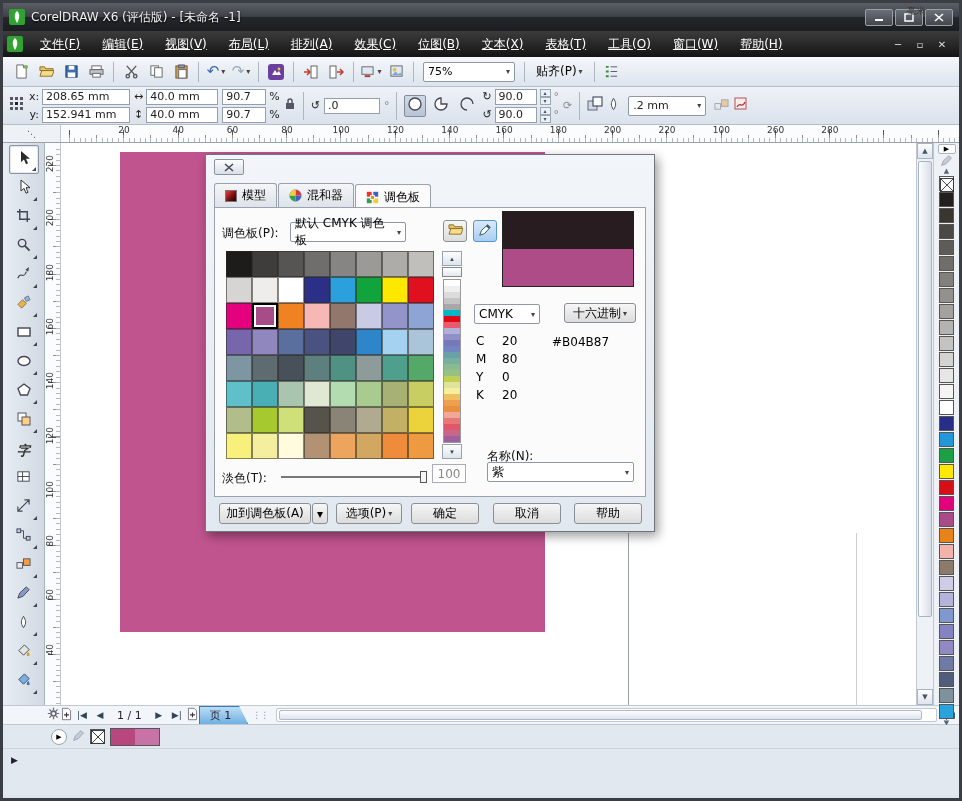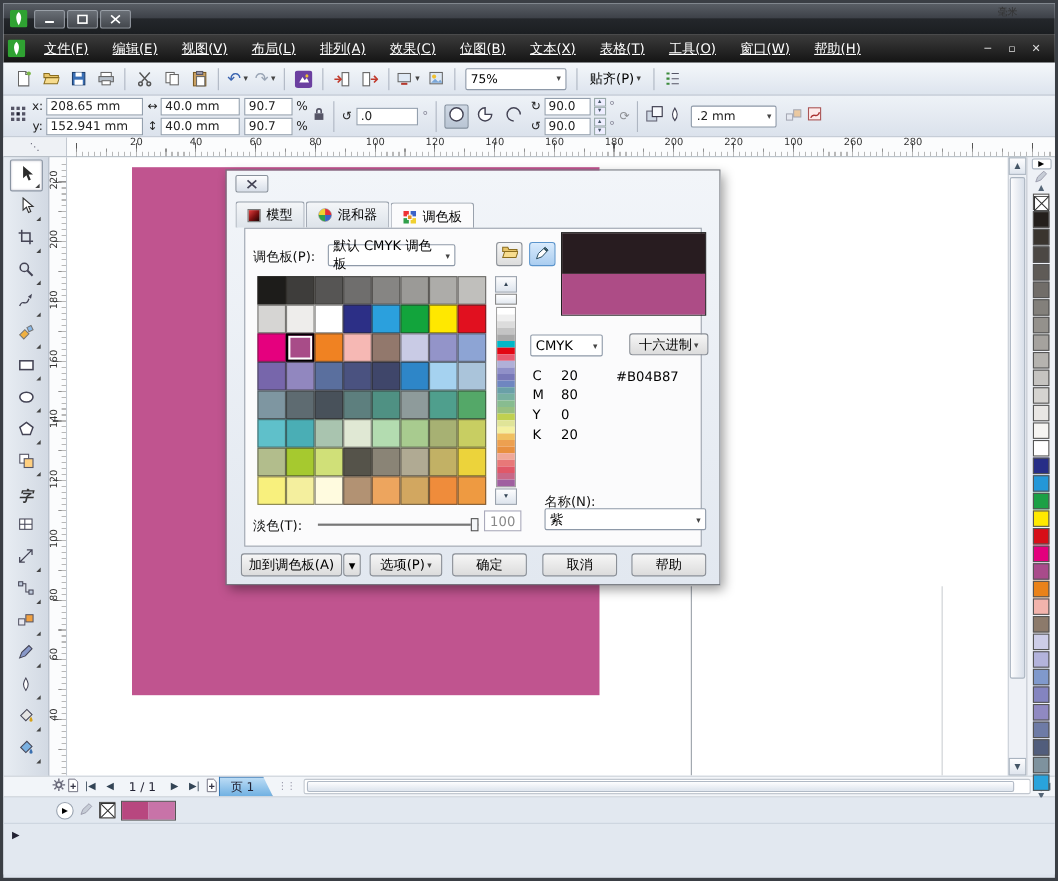--- a/index.html
+++ b/index.html
@@ -95,21 +95,21 @@
   .parr{font-size:9px;}
   
   .dialog{position:absolute;left:262px;top:154px;width:450px;height:378px;background:linear-gradient(#f2f5f9,#e2e8f0);border:1px solid #70757c;box-shadow:3px 4px 10px rgba(0,0,0,.4);z-index:10;font-size:12px;}
   .dlg-title{height:24px;display:flex;align-items:center;padding:0 8px;color:#1a1a1a;}
   .dlg-title span{flex:1;}
   .dlg-close{width:30px;height:16px;border:1px solid #8a929c;border-radius:2px;background:linear-gradient(#fdfdfe,#d8dfe9);display:flex;align-items:center;justify-content:center;padding:0;}
   .dlg-tabs{display:flex;padding:4px 8px 0;gap:1px;height:28px;}
   .dtab{display:inline-flex;align-items:center;gap:5px;padding:3px 10px;border:1px solid #9aa2ad;border-bottom:none;border-radius:3px 3px 0 0;background:linear-gradient(#f4f6f8,#dde3ea);}
   .dtab.active{background:#fbfbfc;position:relative;top:1px;padding-top:4px;}
   .tabic{display:inline-flex;}
-  .dlg-page{position:relative;margin:0 16px;height:290px;background:#fbfbfc;border:1px solid #9aa2ad;}
+  .dlg-page{position:relative;margin:0 8px;height:290px;background:#fbfbfc;border:1px solid #9aa2ad;}
   .dlab{position:absolute;color:#111;}
   .dselect{position:absolute;height:20px;background:#fff;border:1px solid #8e99a8;border-radius:2px;display:inline-flex;align-items:center;justify-content:space-between;padding:0 4px;font-size:12px;}
   .dbtn{border:1px solid #8a8f96;border-radius:3px;background:linear-gradient(#f6f6f6,#dcdcdc);font-size:12px;display:inline-flex;align-items:center;justify-content:center;font-family:inherit;}
   .dbtn.ico{position:absolute;width:24px;height:22px;top:12px;}
   .dbtn.ico.active{background:linear-gradient(#d8eafc,#aacdf0);border-color:#5a94cc;}
   .preview{position:absolute;left:287px;top:3px;width:132px;height:76px;border:1px solid #222;}
   .prev-old,.prev-new{height:37px;}
   .grid{position:absolute;left:11px;top:43px;display:grid;grid-template-columns:repeat(8,26px);}
   .cell{width:26px;height:26px;border:1px solid rgba(40,38,34,.55);}
   .cell.sel{border:2px solid #000;box-shadow:inset 0 0 0 2px #fff;}
@@ -140,20 +140,21 @@
 
 <div class="win">
 
   <div class="titlebar">
     <span class="appicon">
         <svg width="16" height="16" viewBox="0 0 16 16">
           <rect width="16" height="16" rx="2" fill="#2fa232"></rect>
           <path d="M8 2c3 2.5 3 7 0 12C5 9 5 4.5 8 2z" fill="#fff"></path>
         </svg>
       </span>
+    <span class="title">CorelDRAW X6 (评估版) - [未命名 -1]</span>
     <span class="winbtns">
       <button class="wbtn">
           <svg width="10" height="9" viewBox="0 0 10 9">
             <path d="M1 7h8" stroke="#fff" stroke-width="2"></path>
           </svg>
         </button>
       <button class="wbtn">
           <svg width="10" height="9" viewBox="0 0 10 9">
             <rect x="1" y="1" width="8" height="7" fill="none" stroke="#fff" stroke-width="1.5"></rect>
           </svg>

